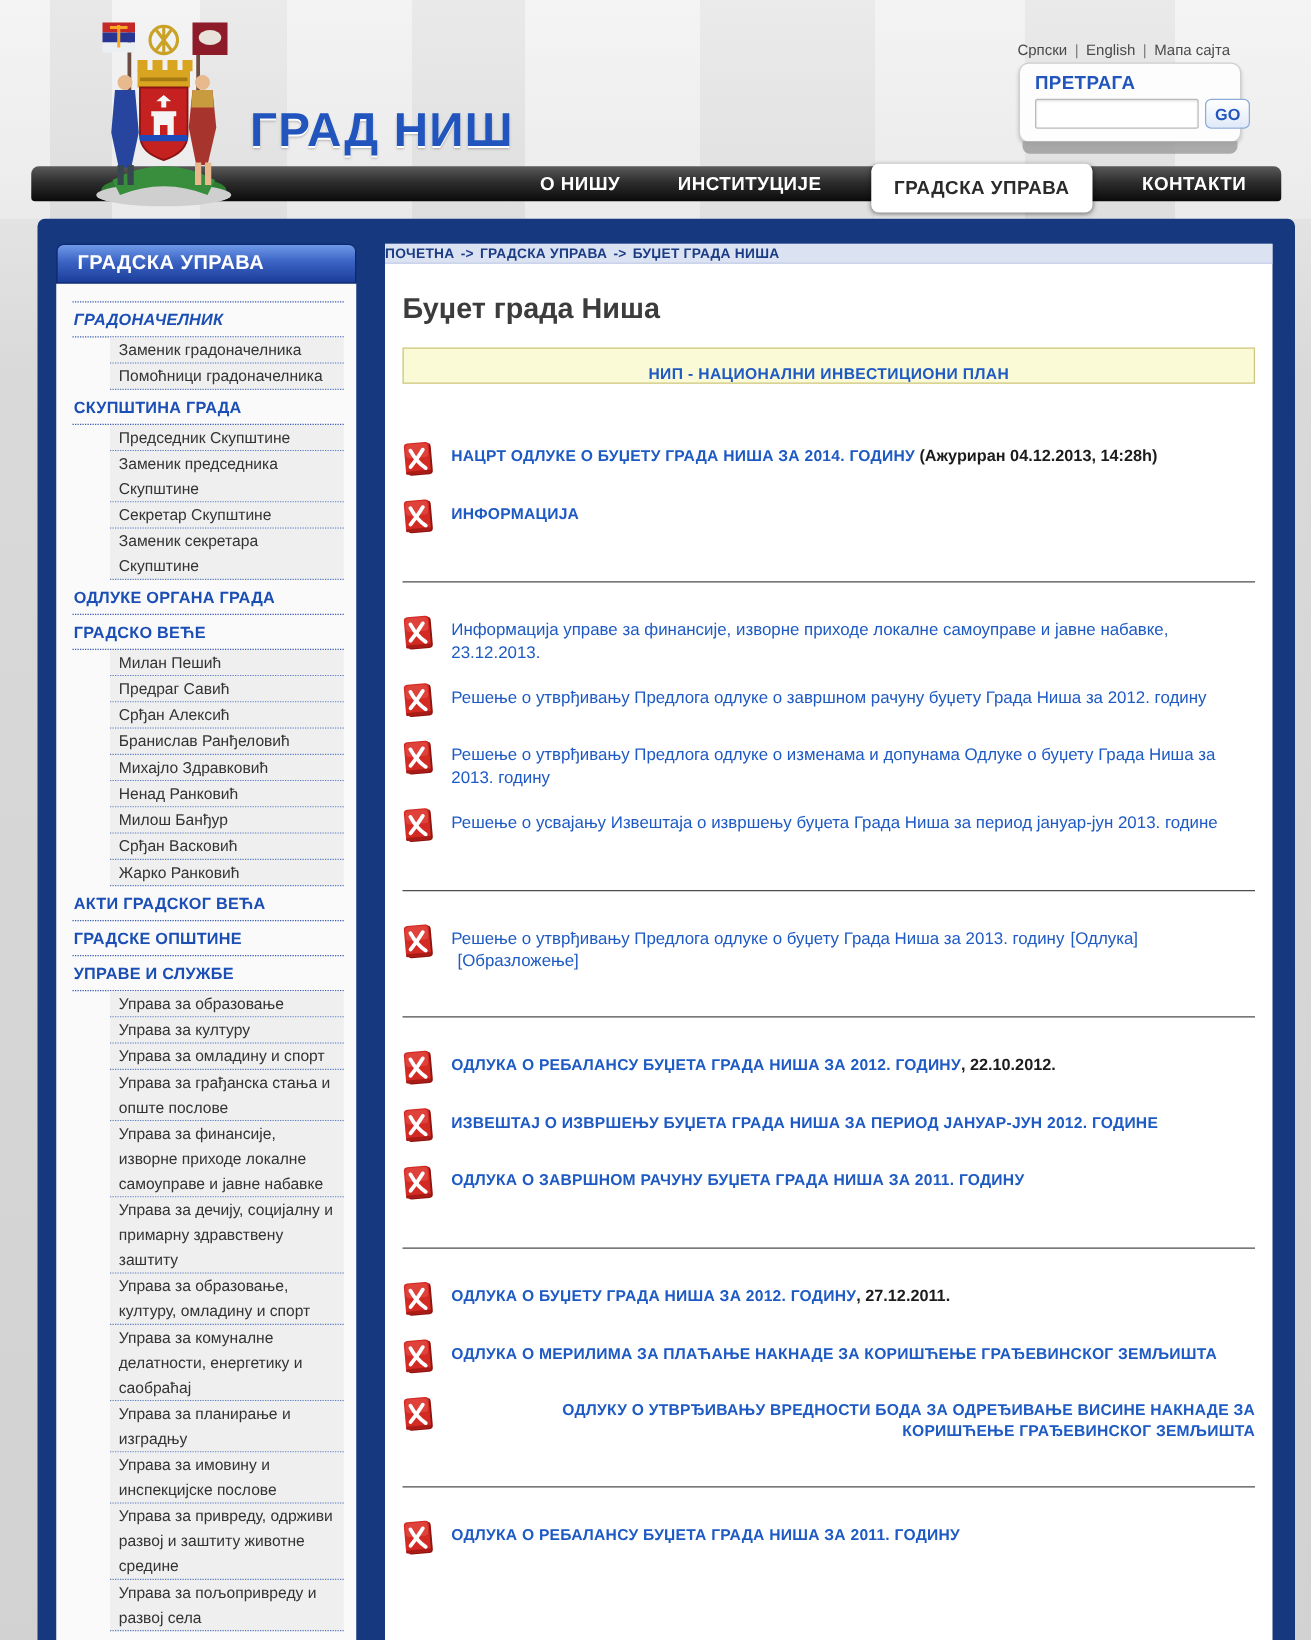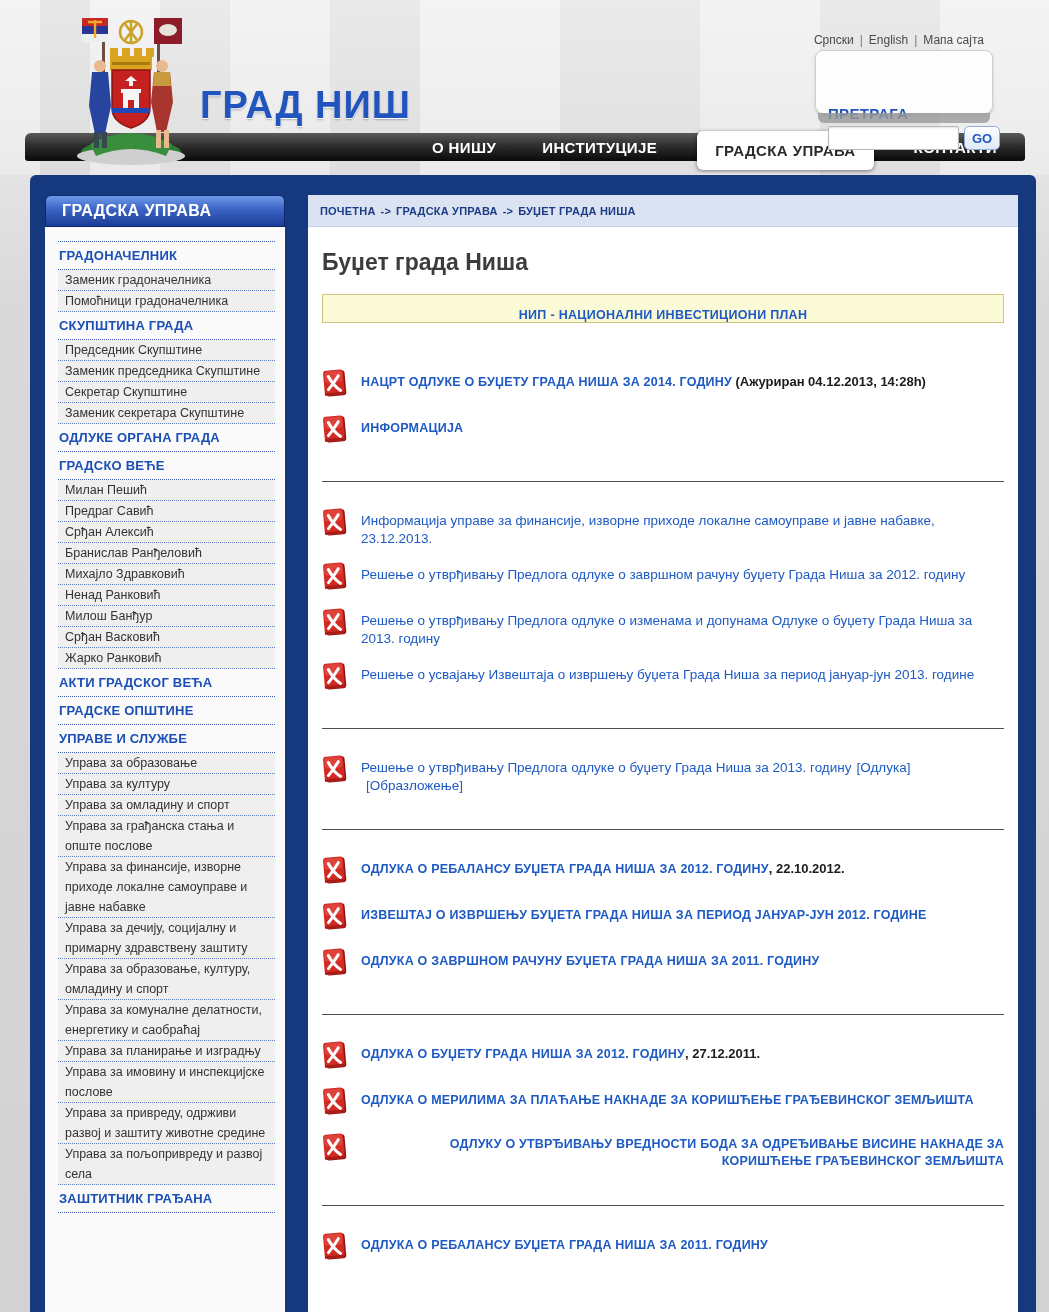--- a/index.html
+++ b/index.html
@@ -16,21 +16,21 @@
     opacity:.55; }
 
   
   .lang-links { position:absolute; top:33px; right:65px; font-size:12px; color:#4a4a4a; }
   .lang-links a { color:#4a4a4a; text-decoration:none; }
   .lang-links .sep { color:#7a7a7a; margin:0 6px; }
 
   .search-panel { position:absolute; top:50px; left:815px; width:178px; height:64px;
     background:#fdfdfd; border:1px solid #cfcfcf; border-radius:8px;
     box-shadow:0 2px 3px rgba(0,0,0,.15); padding:7px 10px 0 12px; z-index:5; }
-  .search-label { color:#2356bd; font-weight:bold; font-size:15px; letter-spacing:.3px;margin-top:47px; }
+  .search-label { color:#2356bd; font-weight:bold; font-size:15px; letter-spacing:.3px; }
   .search-row { display:flex; align-items:center; margin-top:4px; gap:5px; }
   .search-input { width:131px; height:24px; border:1px solid #b9b9b9; border-radius:2px;
     background:#fff; box-shadow:inset 0 1px 2px rgba(0,0,0,.12); font-size:13px; padding:0 4px; }
   .go-button { height:24px; padding:0 7px; font-size:13px; font-weight:bold; color:#2356bd;
     background:linear-gradient(#ffffff,#dfe9f8); border:1px solid #8cabd8; border-radius:5px; cursor:pointer; }
   .search-shadowbar { position:absolute; left:2px; right:2px; bottom:-10px; height:10px;
     background:#9a9a9a; border-radius:0 0 6px 6px; opacity:.8; }
 
   .site-title { position:absolute; top:84px; left:200px; font-size:38px; font-weight:800;
     letter-spacing:1px; color:#2154bd;
@@ -55,28 +55,28 @@
     display:flex; gap:23px; align-items:flex-start; }
 
   
   .sidebar { width:240px; flex:0 0 240px; }
   .sidebar-header { height:32px; background:linear-gradient(#6f9ae8 0%,#3a63c4 45%,#1b3d99 100%);
     border:1px solid #0e2a6e; border-radius:6px 6px 0 0; color:#fff; font-weight:bold;
     font-size:16px; letter-spacing:.4px; display:flex; align-items:center; padding-left:16px; }
   .sidebar-body { background:#fafafa; height:1085px; padding:14px 10px 0 13px; overflow:hidden; }
   .side-section { display:block; color:#1c4fb6; font-weight:bold; font-size:13px; letter-spacing:.2px;
     text-decoration:none; padding:6px 2px 6px 1px; border-bottom:1px dotted #3c5cb0; }
-  .side-section.first { border-top:1px dotted #3c5cb0; }
+  .side-section.first { border-top:1px dotted #3c5cb0;font-style:italic; }
   .side-sub { display:block; color:#333; font-size:12.5px; line-height:20px; text-decoration:none;
-    padding:0 4px 0 7px; background:#efefef; border-bottom:1px dotted #5f7ec0; }
+    margin-left:30px; padding:0 4px 0 7px; background:#efefef; border-bottom:1px dotted #5f7ec0; }
 
   
   .main { flex:1 1 auto; background:#fff; height:1117px; overflow:hidden; }
-  .breadcrumb { height:32px; background:#dbe2f2; border-bottom:1px solid #c3cde8;
-    display:flex; align-items:center; padding-left:12px; font-size:11px; font-weight:bold;
+  .breadcrumb { height:16px; background:#dbe2f2; border-bottom:1px solid #c3cde8;
+    display:flex; align-items:center; padding-left:0; font-size:11px; font-weight:bold;
     color:#1b3c84; letter-spacing:.2px; }
   .breadcrumb a { color:#1b3c84; text-decoration:none; }
   .breadcrumb .bc-sep { margin:0 5px; color:#1b3c84; }
 
   .page-title { font-size:23px; font-weight:bold; color:#3c3c3c; margin:22px 0 0 14px; }
 
   .nip-banner { margin:18px 14px 0 14px; height:29px; background:#fbfad7; border:1px solid #cdc67f;
     display:flex; align-items:flex-end; justify-content:center; }
   .nip-banner a { color:#1e5ac4; font-size:12.5px; font-weight:bold; letter-spacing:.3px; text-decoration:none; }
 

